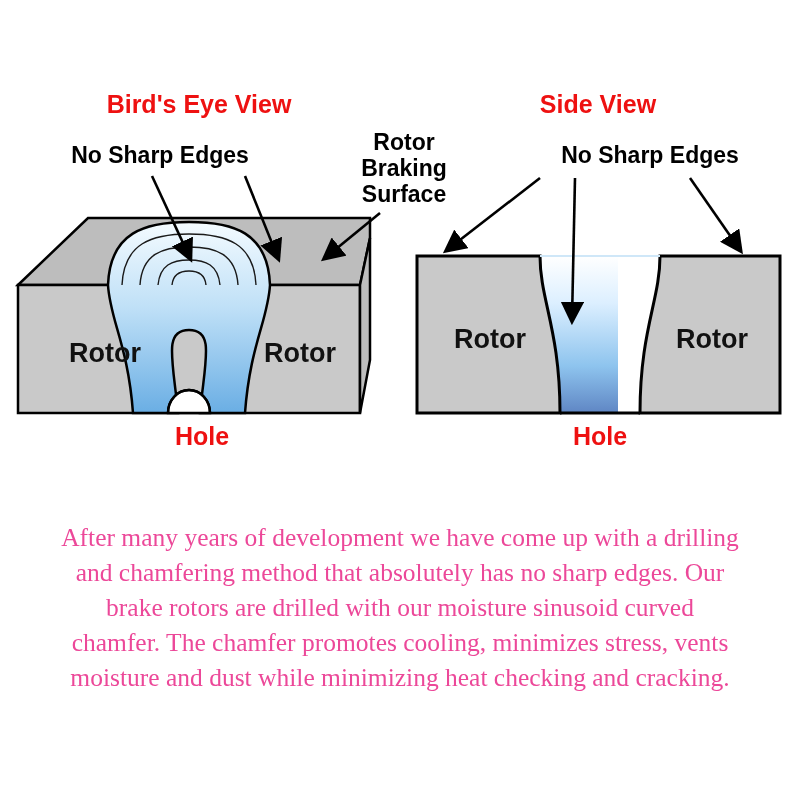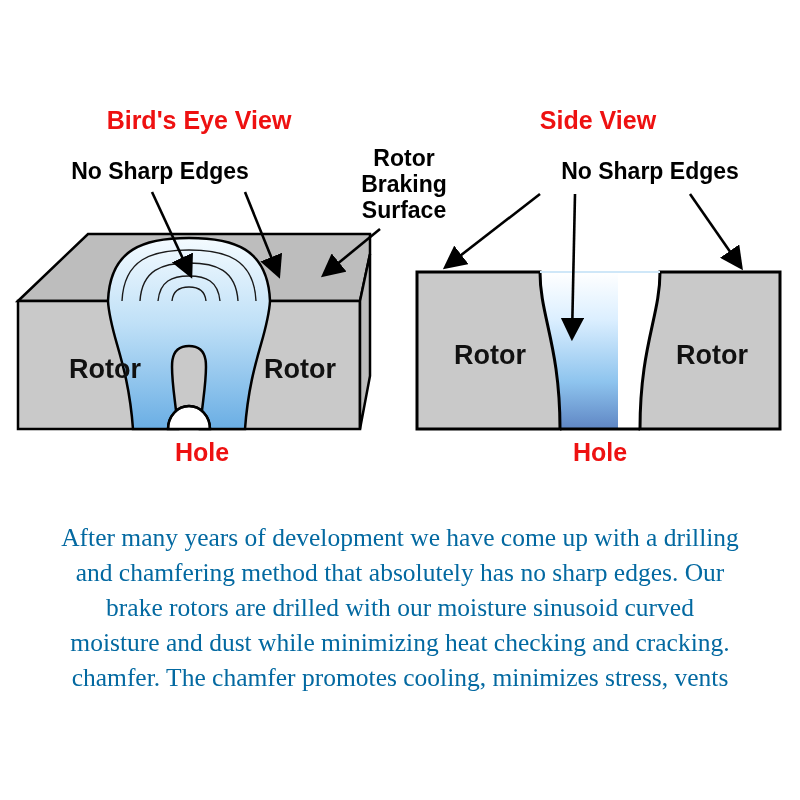--- a/index.html
+++ b/index.html
@@ -9,21 +9,21 @@
   }
   body {
     width: 800px;
     height: 800px;
     position: relative;
     font-family: "Liberation Sans", sans-serif;
     overflow: hidden;
   }
   #diagram-area {
     position: absolute;
-    left: 0; top: 16px;
+    left: 0; top: 0;
     width: 800px;
     height: 480px;
   }
   #diagram-svg {
     display: block;
   }
   .title-red {
     font-family: "Liberation Sans", sans-serif;
     font-weight: bold;
     font-size: 25px;
@@ -49,21 +49,21 @@
   }
   #caption {
     position: absolute;
     left: 0;
     top: 520px;
     width: 800px;
     text-align: center;
     font-family: "Liberation Serif", serif;
     font-size: 25.5px;
     line-height: 35px;
-    color: #0369a1;
+    color: #ec4899;
     padding: 0 15px;
     box-sizing: border-box;
   }
 </style>
 </head>
 <body>
 
 <div id="diagram-area">
   <svg id="diagram-svg" width="800" height="480" viewBox="0 0 800 480" xmlns="http://www.w3.org/2000/svg">
     <defs>
@@ -146,15 +146,15 @@
     <line x1="540" y1="178" x2="447" y2="250" stroke="#000000" stroke-width="2.6" marker-end="url(#arrowHead)"></line>
     <line x1="575" y1="178" x2="572" y2="320" stroke="#000000" stroke-width="2.6" marker-end="url(#arrowHead)"></line>
     <line x1="690" y1="178" x2="740" y2="250" stroke="#000000" stroke-width="2.6" marker-end="url(#arrowHead)"></line>
   </svg>
 </div>
 
 <div id="caption">
   <div>After many years of development we have come up with a drilling</div>
   <div>and chamfering method that absolutely has no sharp edges.  Our</div>
   <div>brake rotors are drilled with our moisture sinusoid curved</div>
+  <div>chamfer. The chamfer promotes cooling, minimizes stress, vents</div>
   <div>moisture and dust while minimizing heat checking and cracking.</div>
-  <div>chamfer. The chamfer promotes cooling, minimizes stress, vents</div>
 </div>
 
 </body></html>

